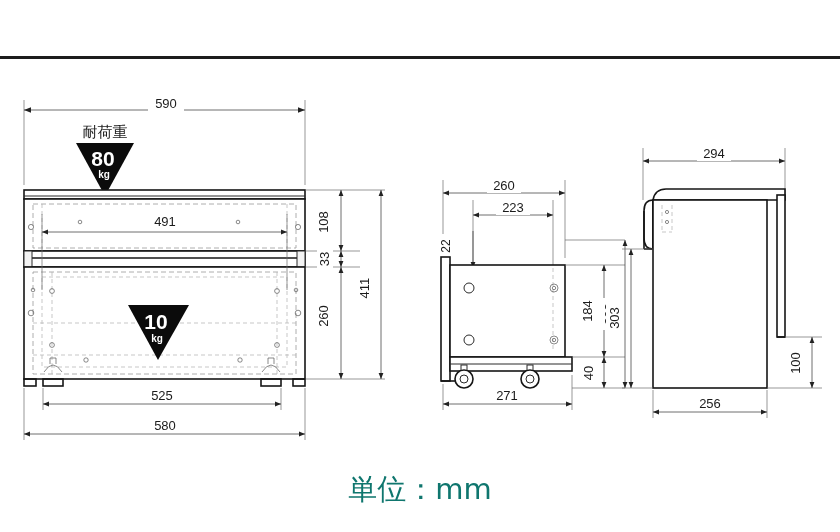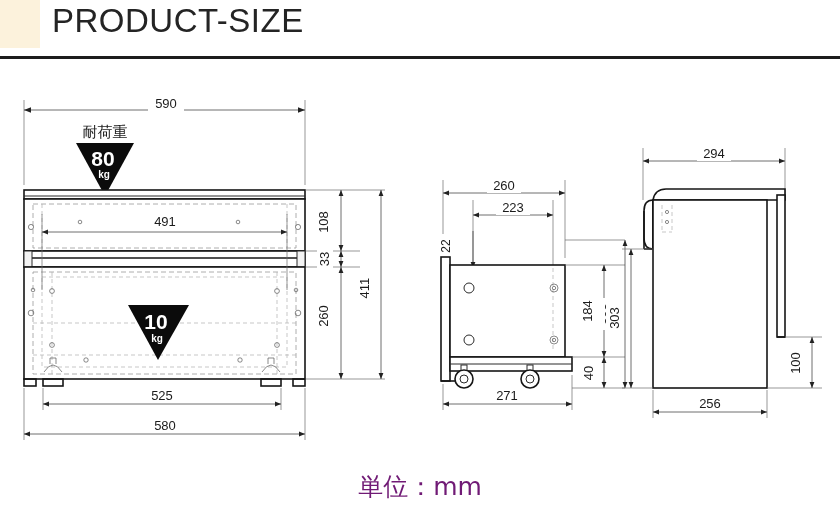--- a/index.html
+++ b/index.html
@@ -25,21 +25,21 @@
     font-weight:400;white-space:nowrap;
   }
   #header-rule{
     position:absolute;left:0;top:56px;width:840px;height:3px;
     background:#1d1d1d;
   }
 
   
   #unit-label{
     position:absolute;left:0;top:470px;width:840px;
-    text-align:center;font-size:25px;color:#701a75;
+    text-align:center;font-size:29px;color:#0f766e;
     font-family:"DejaVu Sans","Liberation Sans",sans-serif;
   }
 
   
   svg{position:absolute;left:0;top:0;overflow:visible;}
   svg text{
     font-family:"Liberation Sans","DejaVu Sans",sans-serif;
     fill:#1b1b1b;
   }
   .dimtxt{font-size:13px;}
@@ -56,24 +56,20 @@
   .badge-txt{fill:#ffffff;font-family:"Liberation Sans","DejaVu Sans",sans-serif;}
   .jp{font-family:"DejaVu Sans","Liberation Sans",sans-serif;}
   .fillw{fill:#ffffff;}
   .fillg{fill:#f3f3f3;}
 </style>
 </head>
 <body>
 
 <div id="root">
 
-  <div id="header">
-    <div id="header-swatch" style="background: rgb(252, 242, 220);"></div>
-    <div id="page-title">PRODUCT-SIZE</div>
-  </div>
   <div id="header-rule" style="background: rgb(29, 29, 29);"></div>
 
   <svg id="svg-front" width="840" height="532">
 
     <g>
       <line class="ext" x1="24" y1="100" x2="24" y2="185"></line>
       <line class="ext" x1="305" y1="100" x2="305" y2="185"></line>
       <line class="dimline" x1="24" y1="110" x2="305" y2="110"></line>
       <polygon class="tick" points="24,110 31,107.2 31,112.8"></polygon>
       <polygon class="tick" points="305,110 298,107.2 298,112.8"></polygon>

